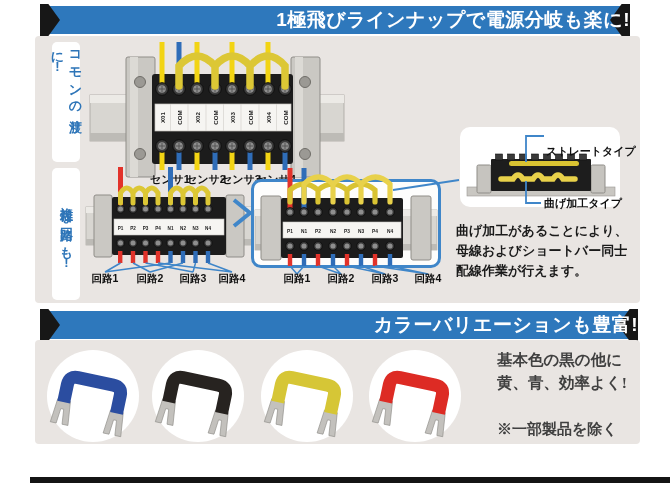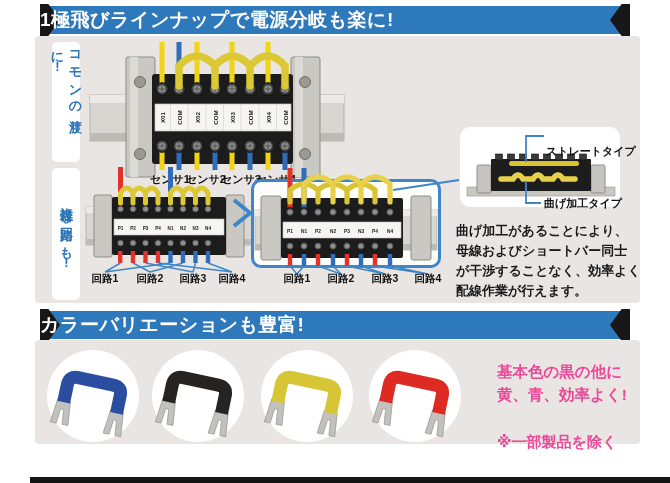--- a/index.html
+++ b/index.html
@@ -6,21 +6,21 @@
   #page{position:relative;width:670px;height:483px;background:#ffffff;overflow:hidden;
         font-family:"Liberation Sans","DejaVu Sans",sans-serif;}
   .abs{position:absolute;}
   
   .banner{position:absolute;left:40px;width:590px;height:28px;}
   .banner .bar{position:absolute;left:8px;right:8px;top:0;bottom:0;background:#2e78bc;}
   .banner .cap{position:absolute;top:-2px;width:20px;height:32px;background:#171717;}
   .banner .cap.left{left:0;clip-path:polygon(0 0,42% 0,100% 50%,42% 100%,0 100%);}
   .banner .cap.right{right:0;clip-path:polygon(58% 0,100% 0,100% 100%,58% 100%,0 50%);}
   .banner .title{position:absolute;left:0;right:0;top:0;height:28px;line-height:28px;
-        text-align:left;color:#fff;font-size:19px;font-weight:bold;letter-spacing:.5px;}
+        text-align:right;color:#fff;font-size:19px;font-weight:bold;letter-spacing:.5px;}
   
   .panel{position:absolute;left:35px;width:605px;background:#e9e5e2;border-radius:4px;}
   
   .ribbon{position:absolute;left:52px;width:28px;background:#fff;border-radius:5px;
         display:flex;align-items:center;justify-content:center;
         writing-mode:vertical-rl;text-orientation:upright;
         color:#2e75b8;font-weight:bold;font-size:13px;letter-spacing:2px;}
   
   .desc1{position:absolute;left:368px;top:50px;font-size:14.5px;font-weight:bold;
         color:#1a1a1a;line-height:23px;white-space:nowrap;}
@@ -28,22 +28,22 @@
         color:#1a1a1a;line-height:20px;white-space:nowrap;}
   .callout-label{position:absolute;font-size:11px;font-weight:bold;color:#111;white-space:nowrap;}
   .photo-card{position:absolute;left:460px;top:127px;width:160px;height:80px;background:#fff;border-radius:10px;}
   .bluebox{position:absolute;left:251px;top:179px;width:190px;height:89px;background:#fdfdfc;
         border:3px solid #3f86c9;border-radius:10px;box-sizing:border-box;}
   .wire-label{position:absolute;font-weight:bold;color:#111;text-align:center;white-space:nowrap;}
   .sensor-label{top:172px;width:48px;font-size:11px;}
   .circuit-label{top:272px;width:44px;font-size:10.5px;}
   
   .circle{position:absolute;top:350px;width:92px;height:92px;border-radius:50%;background:#fff;}
-  .variant-text{position:absolute;left:497px;top:360px;font-size:15.5px;font-weight:bold;
-        color:#ec4899;line-height:23px;white-space:nowrap;}
+  .variant-text{position:absolute;left:497px;top:348px;font-size:15.5px;font-weight:bold;
+        color:#404040;line-height:23px;white-space:nowrap;font-family:Liberation Serif, serif;}
   .variant-note{font-size:15px;margin-top:24px;}
   
   .notice{position:absolute;left:40px;top:452px;width:588px;height:25px;background:#f3ec6d;
         display:flex;align-items:center;justify-content:center;white-space:nowrap;}
   .notice .lbl{font-size:13px;font-weight:bold;color:#111;margin-right:10px;}
   .notice .txt{font-size:12px;font-weight:bold;color:#111;}
   .bottom-bar{position:absolute;left:30px;top:477px;width:640px;height:6px;background:#141414;}
   svg{display:block;}
   svg text{font-family:"Liberation Sans","DejaVu Sans",sans-serif;font-weight:bold;fill:#222;}
   .overlay{pointer-events:none;}
@@ -313,31 +313,30 @@
     </g>
     <rect x="44" y="12" width="70" height="5" rx="2.5" fill="#d9c332"></rect>
     <path d="M36,30 L48,30 Q53,22 58,30 L68,30 Q73,22 78,30 L88,30 Q93,22 98,30 L110,30" stroke="#e8d14a" stroke-width="5.5" fill="none" stroke-linecap="round"></path>
   </svg>
   <span class="callout-label" style="left:546px;top:144px;">ストレートタイプ</span>
   <span class="callout-label" style="left:544px;top:196px;">曲げ加工タイプ</span>
 
   <div class="desc2">
     <div>曲げ加工があることにより、</div>
     <div>母線およびショートバー同士</div>
-    <div>が干渉することなく、効率よく</div>
     <div>配線作業が行えます。</div>
   </div>
 
   <svg class="abs overlay" style="left:0;top:0;" width="670" height="483" viewBox="0 0 670 483">
     <polyline points="544,136 526,136 526,162" stroke="#3f86c9" stroke-width="1.8" fill="none"></polyline>
     <polyline points="541,203 526,203 526,181" stroke="#3f86c9" stroke-width="1.8" fill="none"></polyline>
     <polyline points="393,190 459,180" stroke="#3f86c9" stroke-width="1.8" fill="none"></polyline>
   </svg>
 
-  <div class="banner" style="top:311px;">
+  <div class="banner" style="top:311px;padding-left:8px;">
     <div class="bar"></div>
     <div class="cap left"></div>
     <div class="cap right"></div>
     <div class="title">カラーバリエーションも豊富!</div>
   </div>
 
   <div class="panel" style="top:340px;height:104px;"></div>
 
   <div class="circle" style="left:47px;">
     <svg width="92" height="92" viewBox="0 0 92 92">

